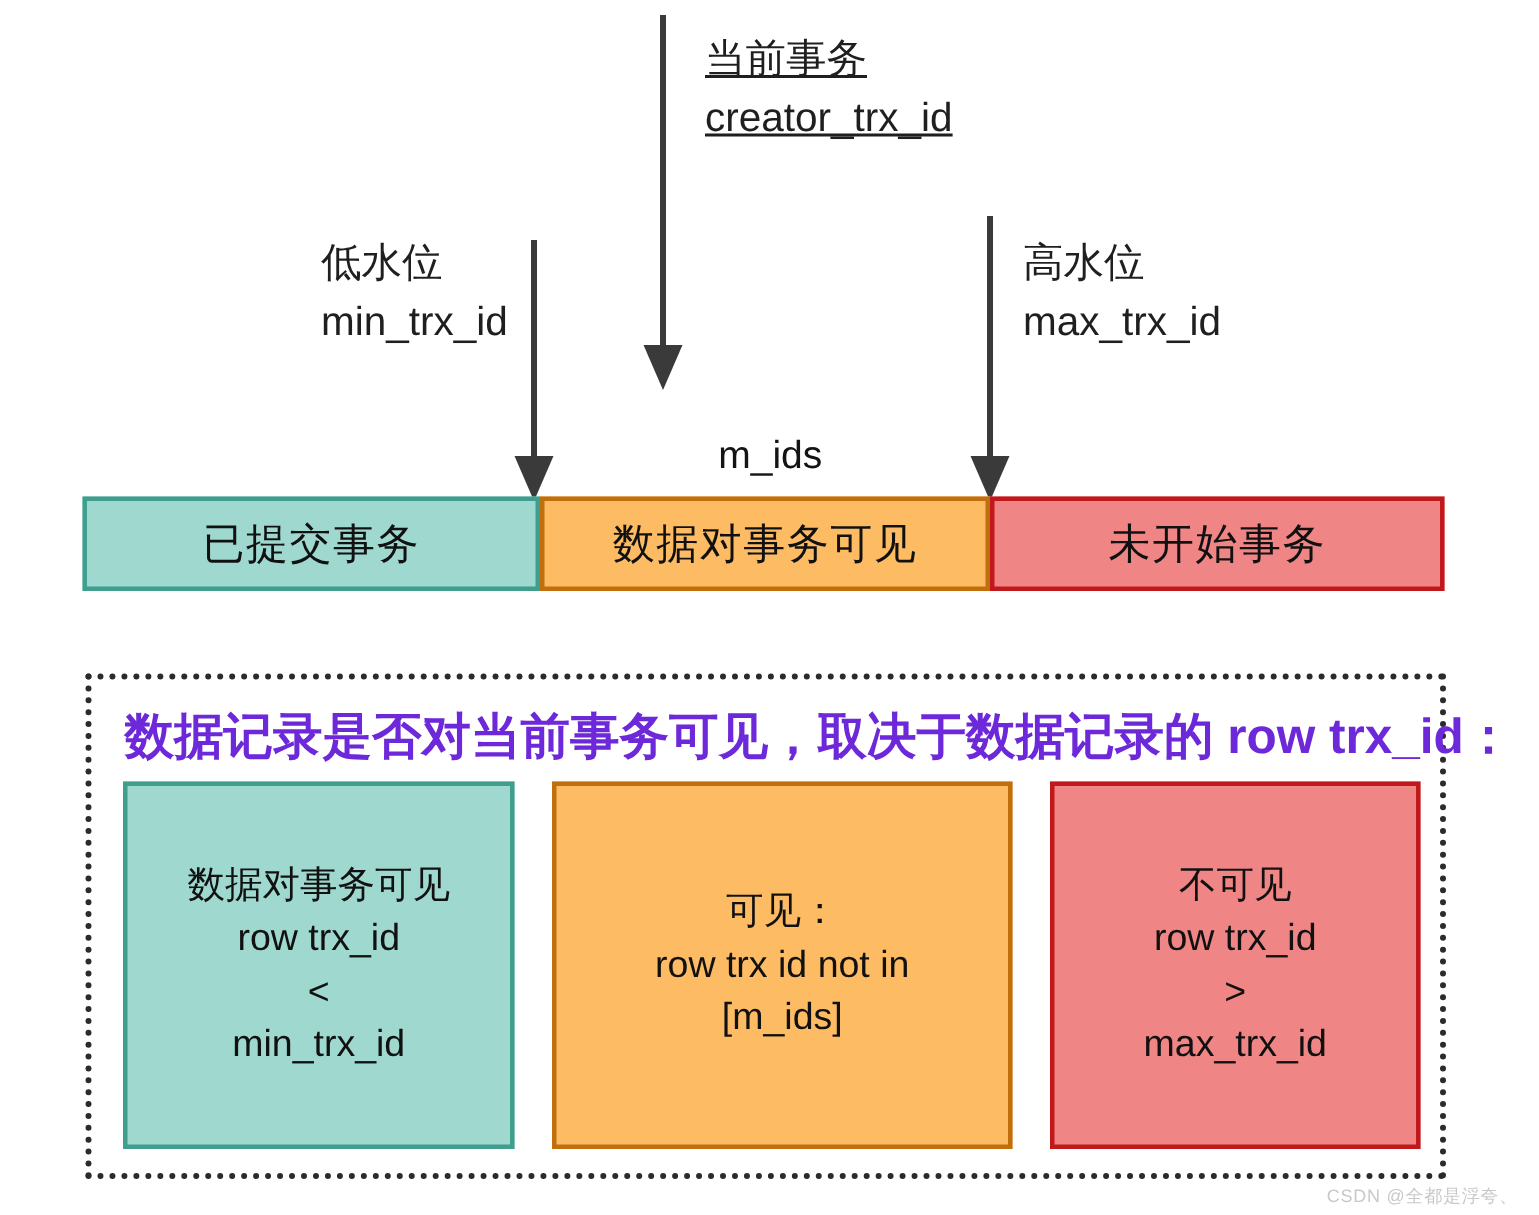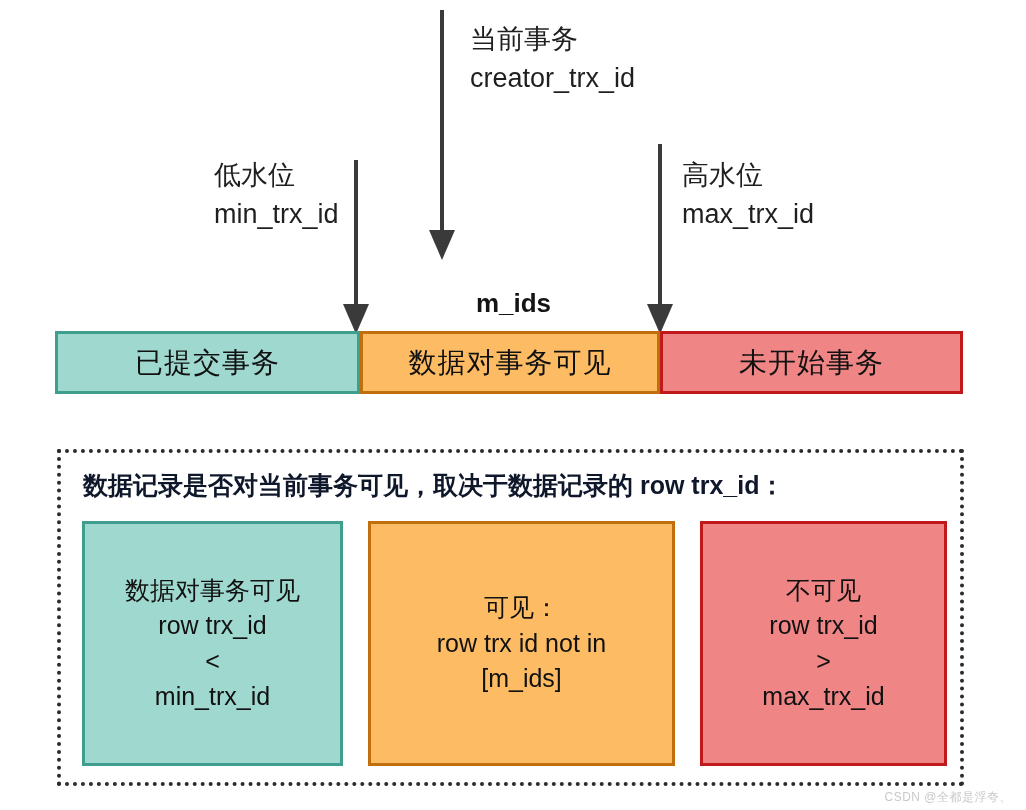--- a/index.html
+++ b/index.html
@@ -74,40 +74,40 @@
   
   #mids-label {
     position: absolute;
     left: 0;
     top: 288px;
     width: 1026px;
     text-align: center;
     font-size: 26px;
     color: #141414;
   }
-  #mids-label span { margin-left: 1px; font-weight: bold; }
+  #mids-label span { margin-left: 1px; }
 
   
   #panel {
     position: absolute;
     left: 57px;
     top: 449px;
     width: 907px;
     height: 337px;
     border: 4px dotted #2b2b2b;
     box-sizing: border-box;
     background: #ffffff;
   }
   #panel-title {
     position: absolute;
     left: 22px;
     top: 16px;
-    font-size: 25px;
+    font-size: 33px;
     font-weight: bold;
-    color: #0f172a;
+    color: #6d28d9;
     white-space: nowrap;
     letter-spacing: 0px;
   }
 
   
   #cards {
     position: absolute;
     left: 21px;
     top: 68px;
     width: 865px;
@@ -153,21 +153,21 @@
     color: #c9c9c9;
     white-space: nowrap;
     letter-spacing: 0.5px;
   }
 </style>
 </head>
 <body>
 
 <div id="canvas">
 
-  <div class="anno" style="left:470px; top:20px;">
+  <div class="anno" style="left:470px; top:20px;text-decoration:underline;">
     <span class="l1">当前事务</span>
     <span class="l2">creator_trx_id</span>
   </div>
 
   <svg class="arrow" style="left:425px; top:4px;" width="34" height="260" viewBox="0 0 34 260">
     <line x1="17" y1="6" x2="17" y2="232" stroke="#3a3a3a" stroke-width="4"></line>
     <polygon points="17,256 4,226 30,226" fill="#3a3a3a"></polygon>
   </svg>
 
   <div class="anno" style="left:214px; top:156px;">

